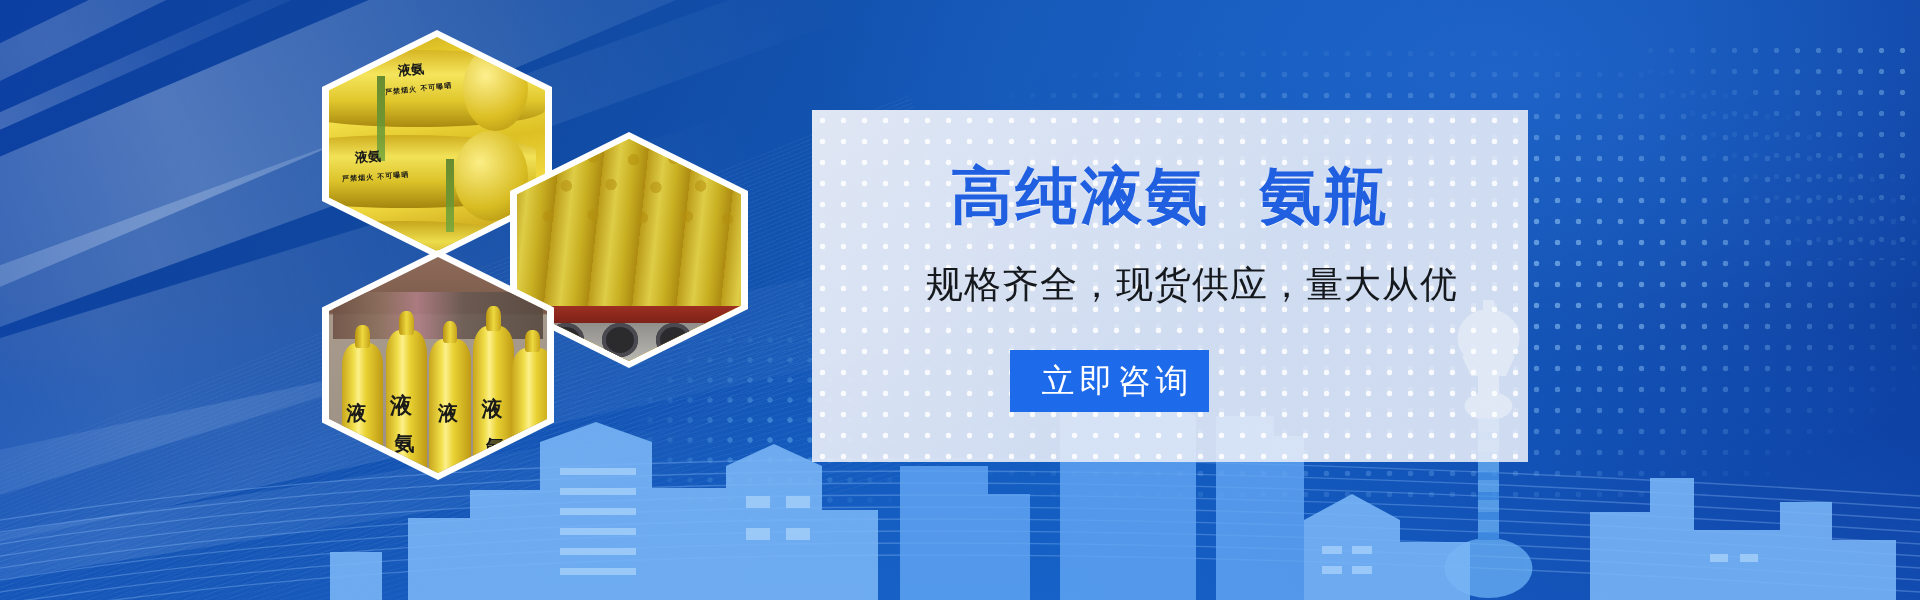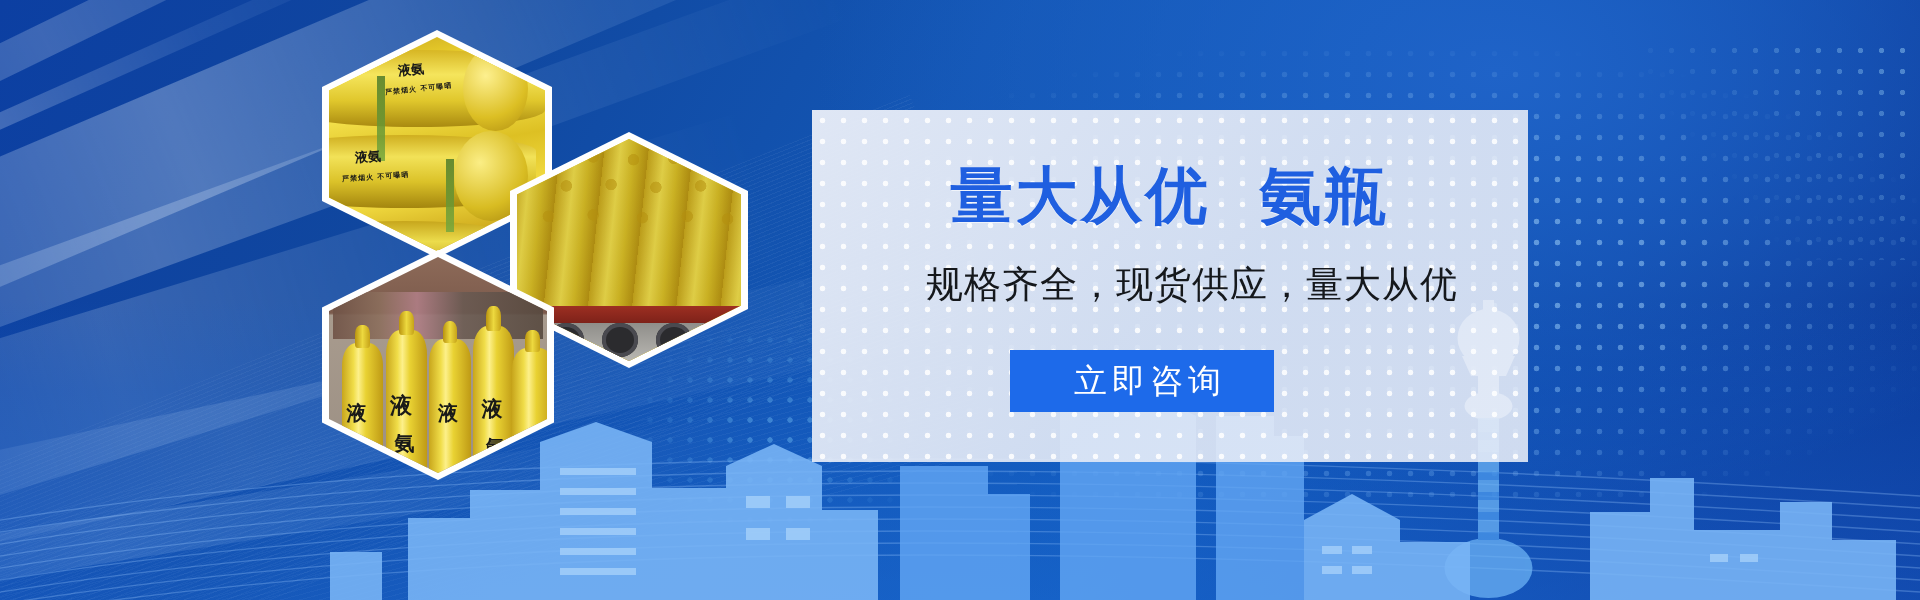--- a/index.html
+++ b/index.html
@@ -135,21 +135,21 @@
     text-shadow:0 1px 0 rgba(255,255,255,.6);
     white-space:pre;
   }
   .subtitle {
     position:absolute; left:0; right:0; top:150px; text-align:center;
     font-size:37px; color:#15181c; letter-spacing:1px;
     font-family:"DejaVu Sans","Liberation Sans",sans-serif;
     margin-left:44px;
   }
   .cta {
-    position:absolute; left:198px; top:240px; width:264px; height:62px;
+    position:absolute; left:198px; top:240px; width:199px; height:62px;
     background:#1d6aea; border:none; cursor:pointer;
     display:flex; align-items:center; justify-content:center;padding-left:16px;
   }
   .cta-label {
     color:#ffffff; font-size:33px; letter-spacing:5px;
     font-family:"DejaVu Sans","Liberation Sans",sans-serif;
   }
 </style>
 </head>
 <body>
@@ -336,21 +336,21 @@
         <span class="glyph" style="left:50%; top:66%; font-size:20px;">液</span>
         <span class="glyph" style="left:70%; top:64%; font-size:21px;">液</span>
         <span class="glyph" style="left:72%; top:82%; font-size:19px;">氨</span>
       </div>
     </div>
   </div>
 
   <div class="panel">
     <div class="panel-dots"></div>
     <div class="panel-content">
-      <div class="title">量大从优  氨瓶</div>
+      <div class="title">高纯液氨  氨瓶</div>
       <div class="subtitle">规格齐全，现货供应，量大从优</div>
       <button class="cta">
         <span class="cta-label">立即咨询</span>
       </button>
     </div>
   </div>
 
 </div>
 
 </body></html>

